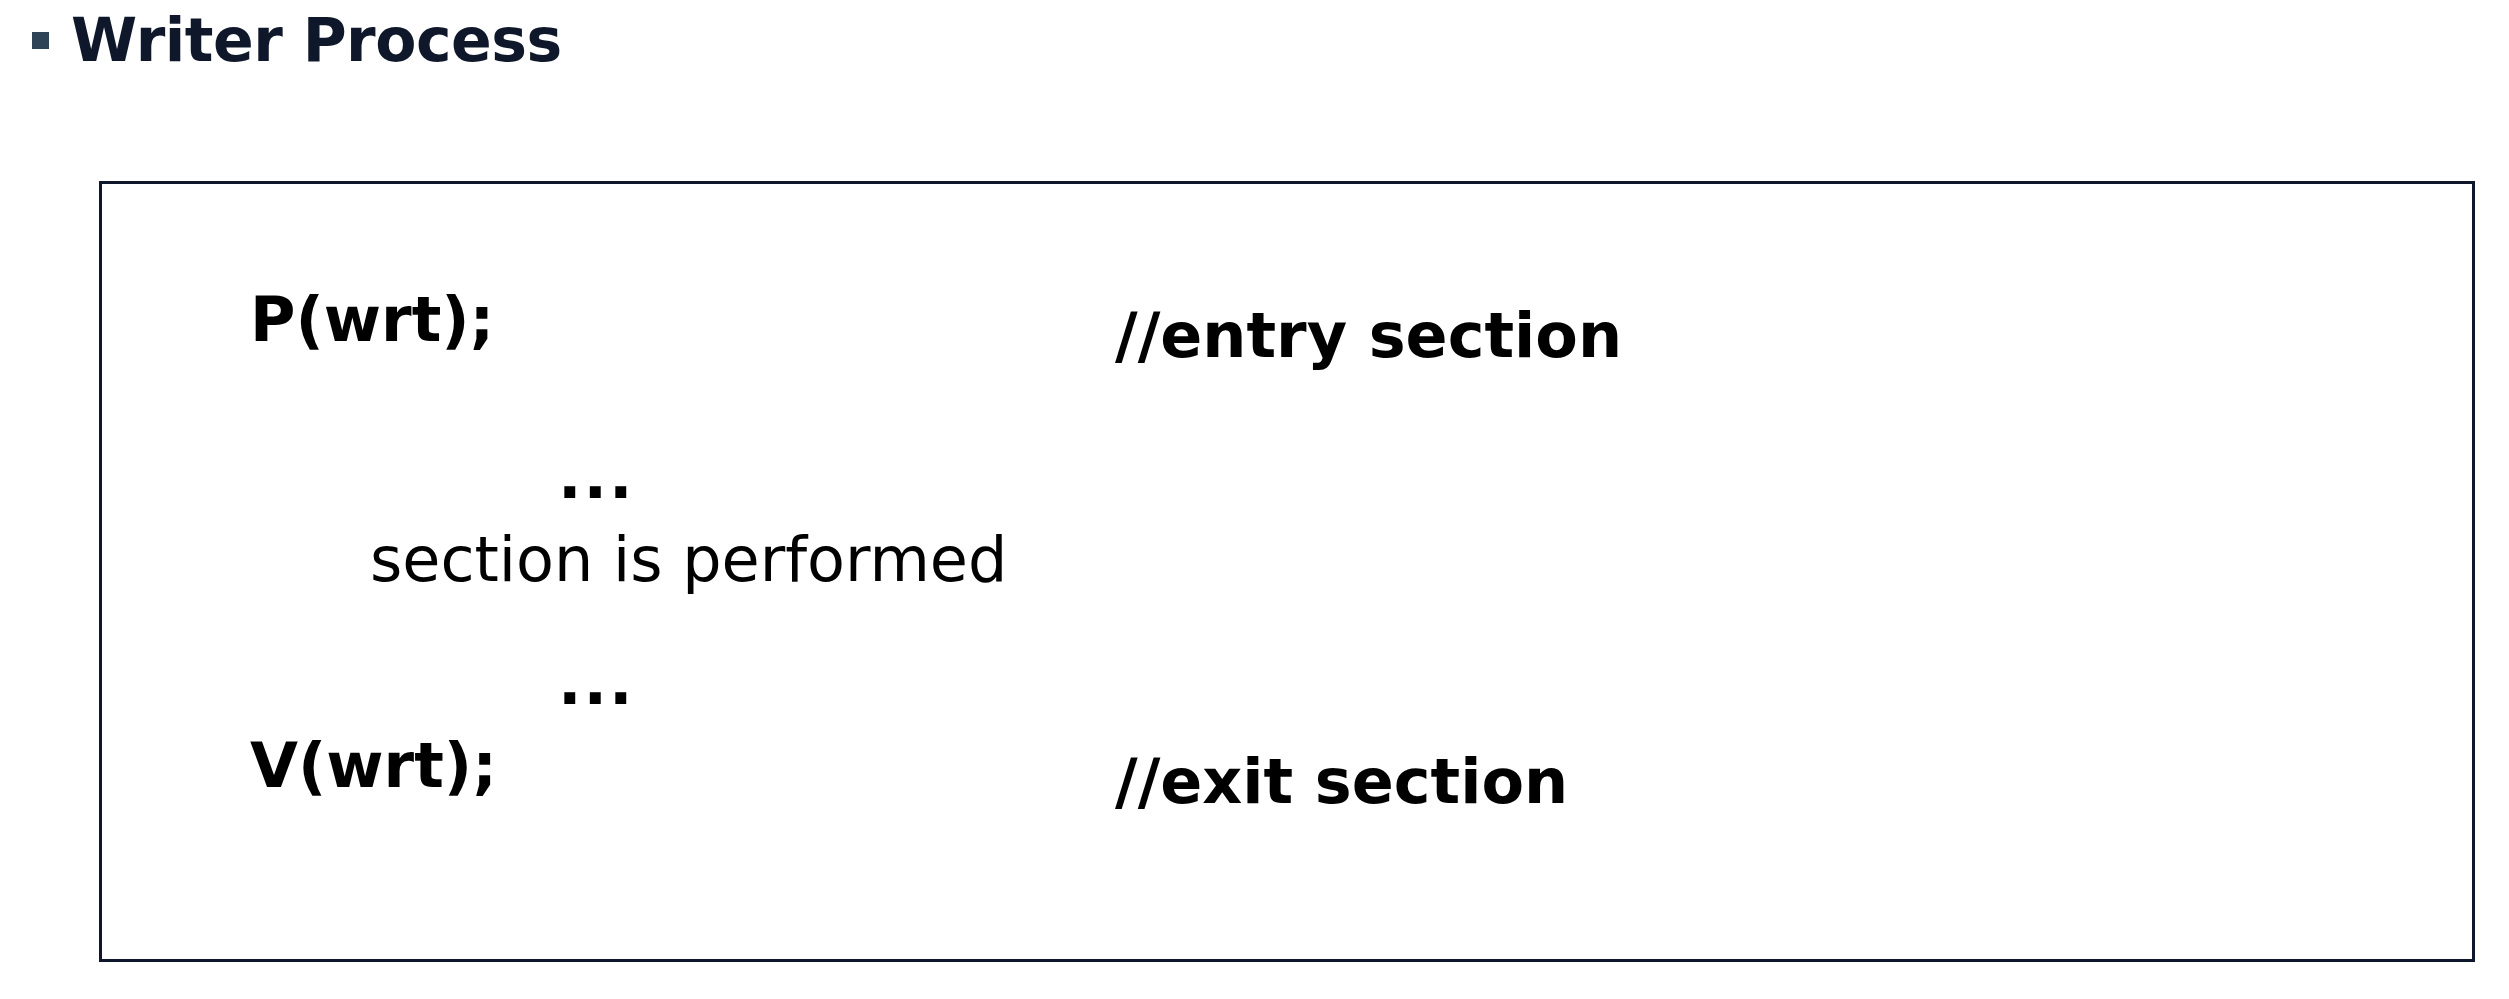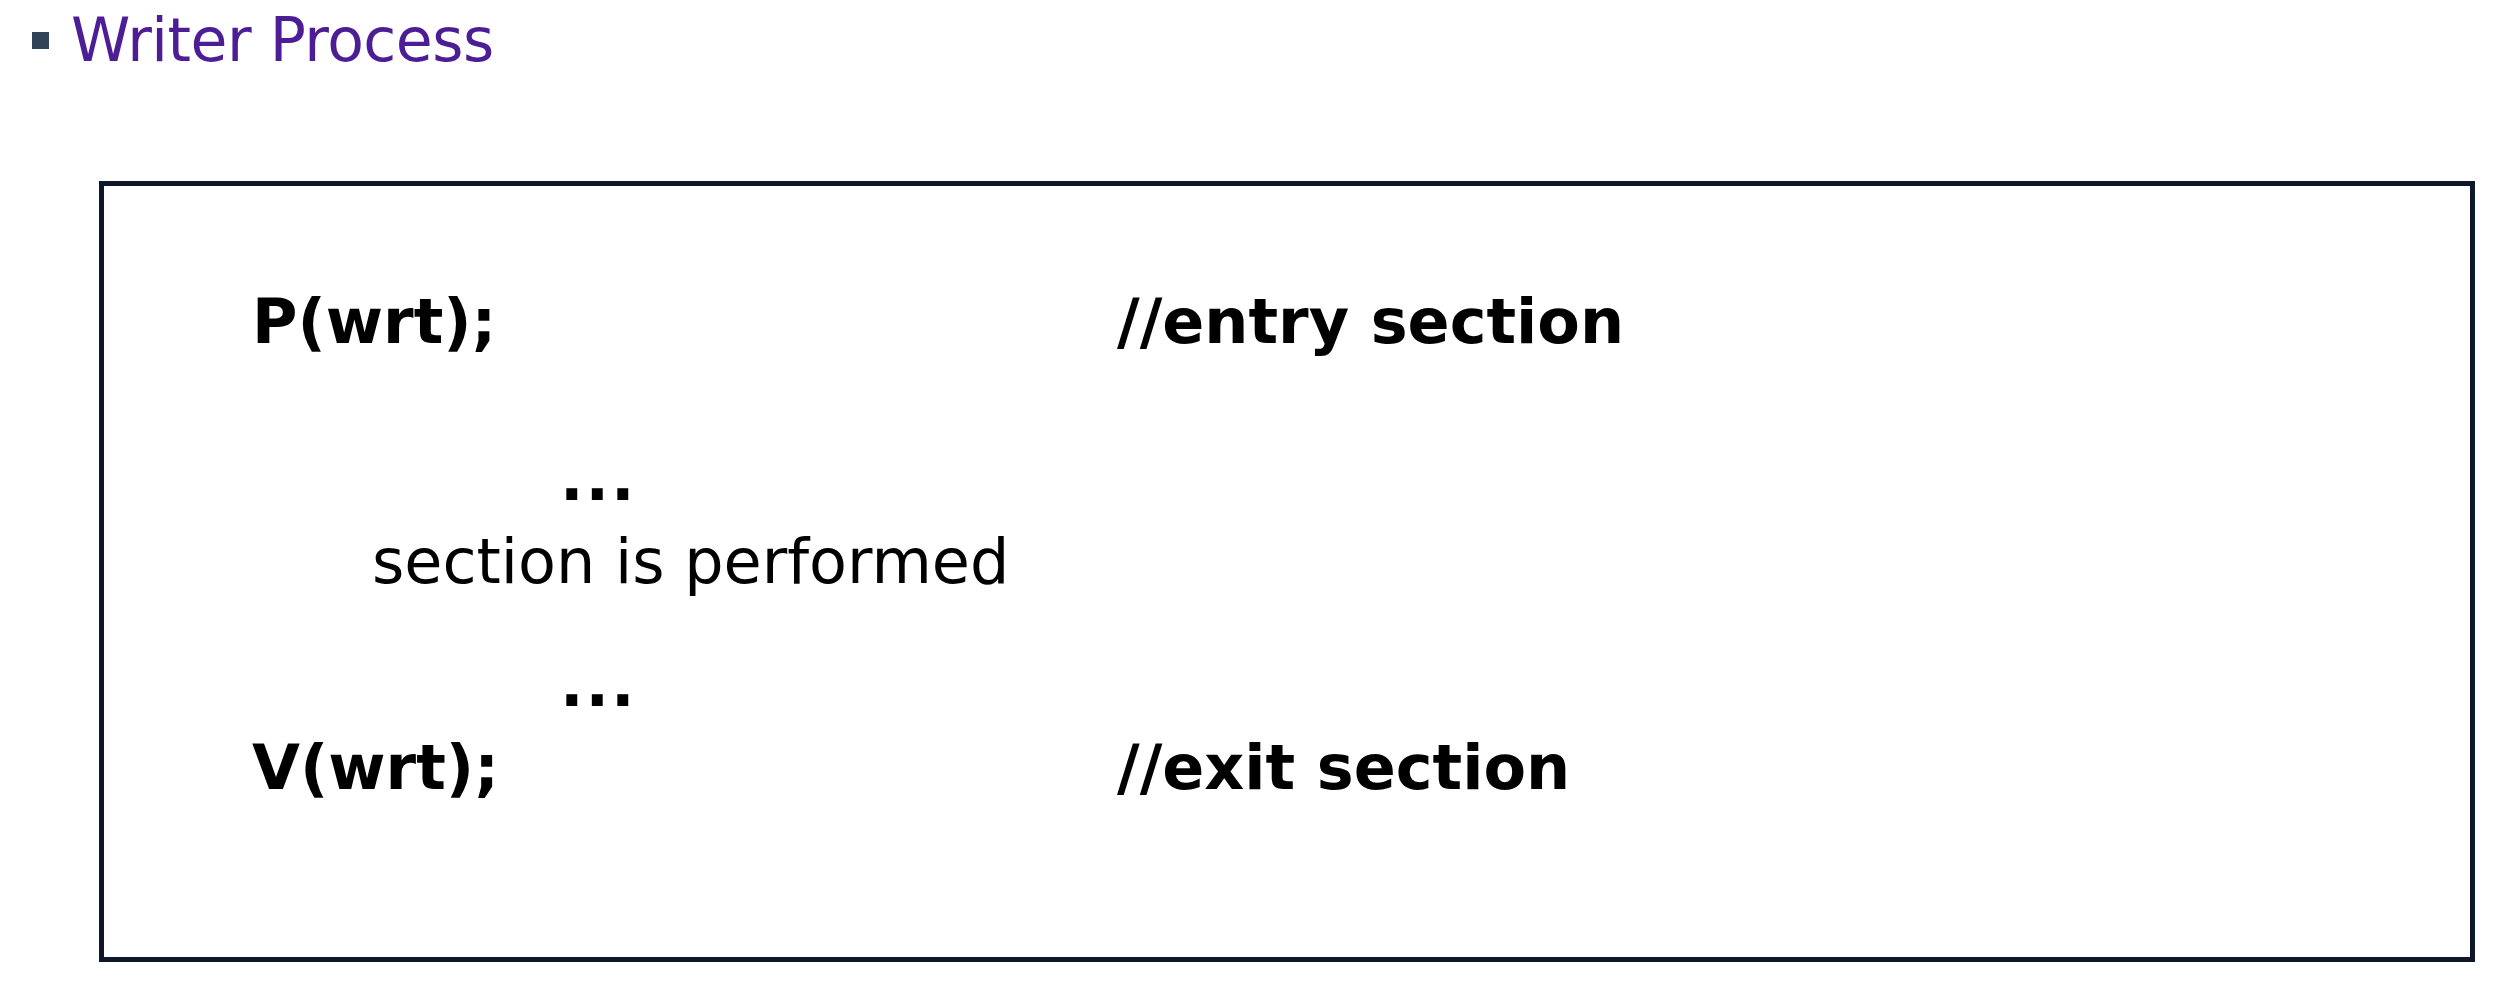--- a/index.html
+++ b/index.html
@@ -31,35 +31,35 @@
     width: 17px;
     height: 17px;
     background: #2f4456;
     margin-right: 22px;
     position: relative;
     top: -12px;
     flex: none;
   }
   #heading-text {
     font-size: 60px;
-    font-weight: normal;
-    color: #4c1d95;
+    font-weight: bold;
+    color: #0f172a;
     letter-spacing: -0.5px;
     line-height: 1;
   }
 
   
   #code-box {
     position: absolute;
     left: 99px;
     top: 181px;
     width: 2376px;
     height: 781px;
     box-sizing: border-box;
-    border: 5px solid #0f172a;
+    border: 3px solid #0f172a;
     background: #ffffff;
   }
 
   .code-line {
     position: absolute;
     white-space: pre;
     color: #000000;
     line-height: 1;
   }
 
@@ -70,20 +70,21 @@
     font-weight: normal;
   }
 
   
   .stmt {
     font-size: 62px;
   }
   
   .comment {
     font-size: 62px;
+    margin-top: 16px;
   }
   
   .ellipsis {
     font-size: 62px;
     letter-spacing: 2px;
   }
   
   .prose {
     font-size: 62px;
   }

